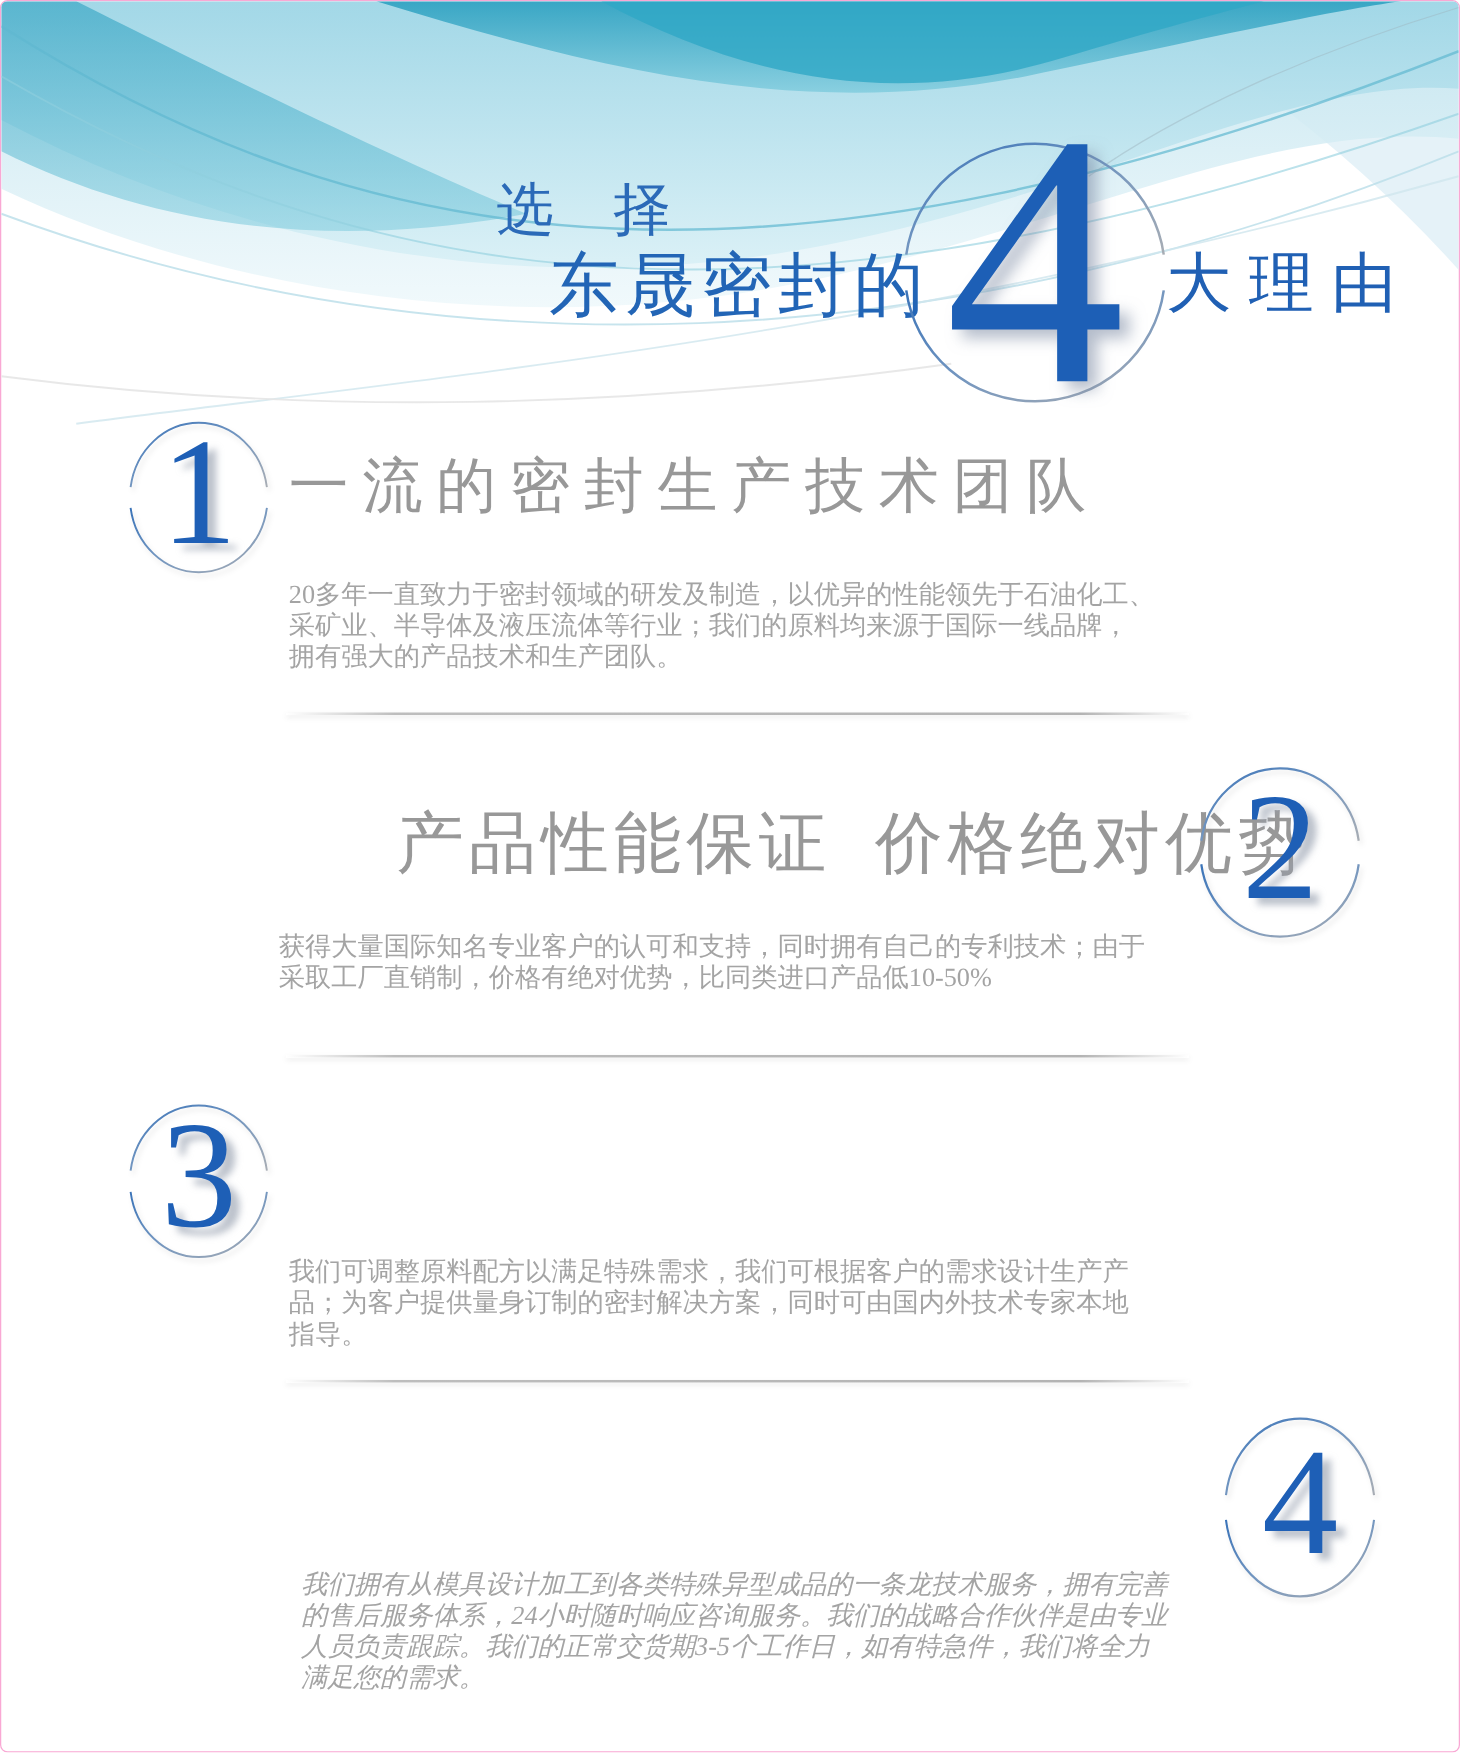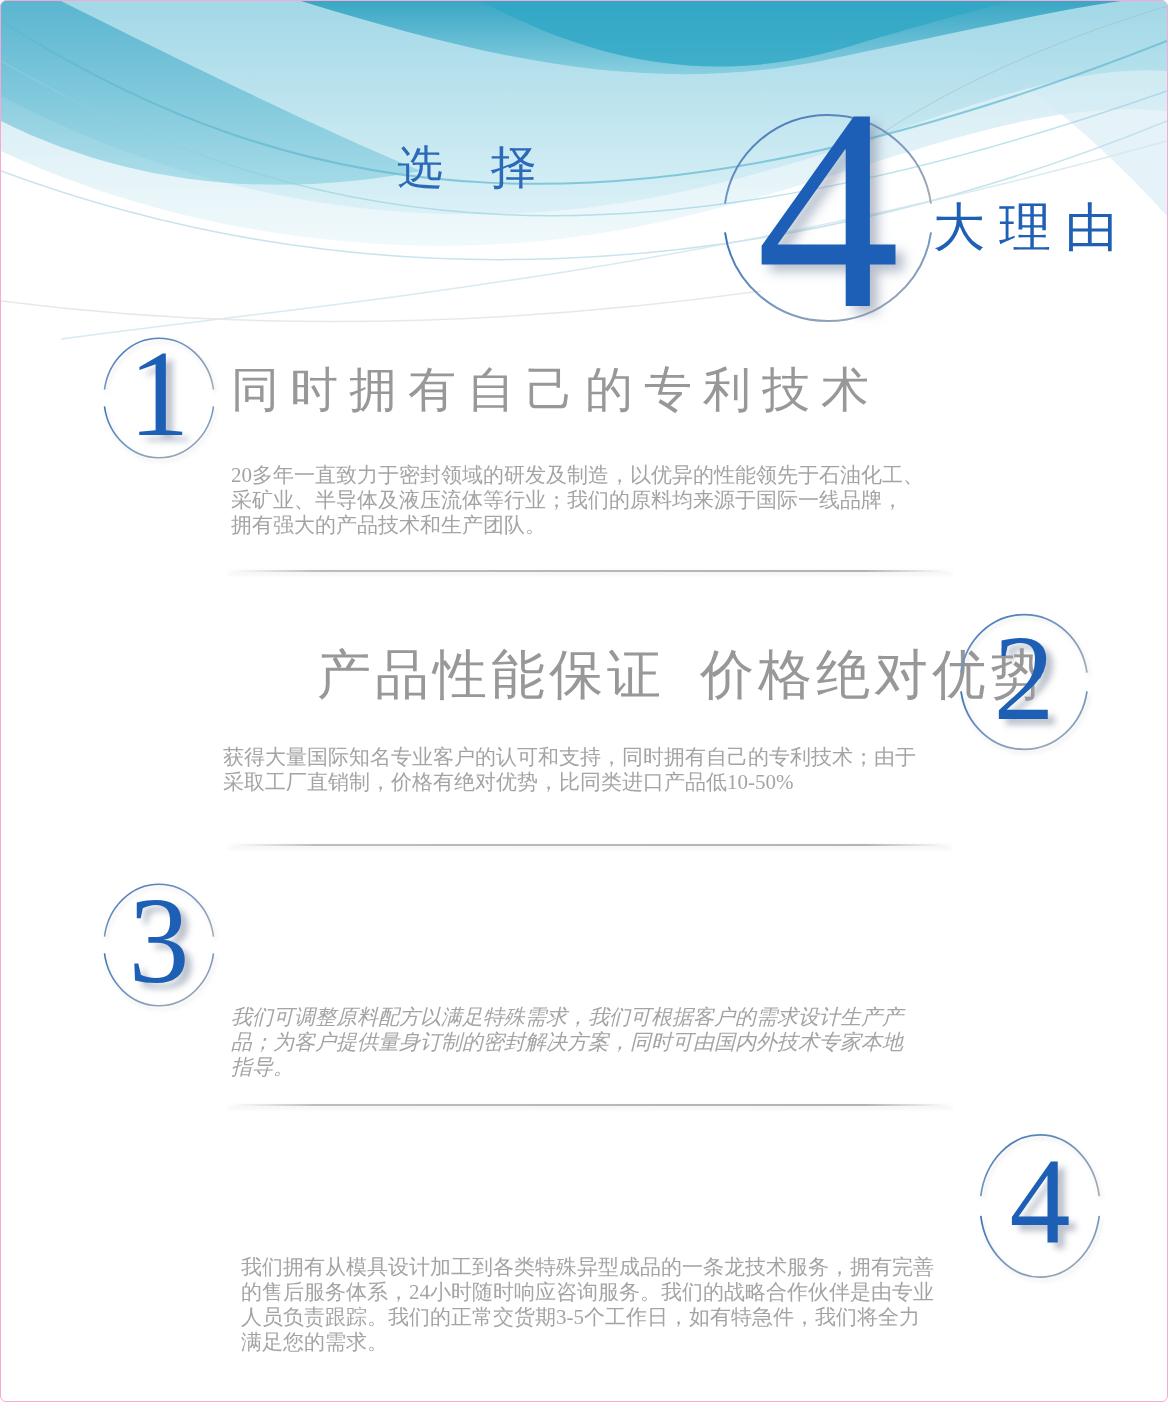--- a/index.html
+++ b/index.html
@@ -30,23 +30,23 @@
     font-size:122px;line-height:1;color:#1e5fb6;margin-top:-4px;
     text-shadow:7px 6px 6px rgba(150,160,175,0.65);}
   .heading{position:absolute;color:#989898;white-space:pre;line-height:1.2;}
   .body-text{position:absolute;color:#a4a4a4;font-size:21px;line-height:25px;
     white-space:pre-line;margin-top:33px;}
   .h1s{left:230px;top:360px;font-size:48px;letter-spacing:11px;}
   .b1s{left:230px;top:429px;width:760px;}
   .h2s{left:316px;top:642px;font-size:54px;letter-spacing:4px;}
   .b2s{left:222px;top:711px;width:770px;}
   .h3s{left:230px;top:899px;font-size:44px;letter-spacing:3px;}
-  .b3s{left:230px;top:971px;width:770px;font-style:italic;}
+  .b3s{left:230px;top:971px;width:770px;}
   .h4s{left:235px;top:1155px;font-size:43px;letter-spacing:2px;}
-  .b4s{left:240px;top:1221px;width:760px;}
+  .b4s{left:240px;top:1221px;width:760px;font-style:italic;}
   .badge1{left:100px;top:334px;width:116px;height:126px;}
   .badge2{left:956px;top:610px;width:134px;height:142px;}
   .badge3{left:100px;top:880px;width:116px;height:128px;}
   .badge4{left:976px;top:1130px;width:126px;height:150px;}
   
   .divider{position:absolute;left:228px;width:722px;height:2px;
     background:linear-gradient(90deg,rgba(185,185,185,0) 0%,#bdbdbd 12%,#b3b3b3 88%,rgba(185,185,185,0) 100%);
     box-shadow:0 2px 4px rgba(120,120,120,0.18);}
   .d1{top:569px;} .d2{top:843px;} .d3{top:1103px;}
 </style>
@@ -86,35 +86,36 @@
     <path d="M480,0 C600,65 720,85 850,45 C920,24 980,8 1010,0 Z" fill="#2fa7c5" opacity="0.8"></path>
     <path d="M0,20 C300,210 620,255 1166,40" stroke="#5fb8d0" fill="none" opacity="0.7" stroke-width="2"></path>
     <path d="M0,60 C320,245 640,275 1166,90" stroke="#8fcede" fill="none" opacity="0.6" stroke-width="1.5"></path>
     <path d="M0,170 C350,300 750,290 1166,120" stroke="#b9dde8" fill="none" opacity="0.8" stroke-width="1.5"></path>
     <path d="M60,338 C350,300 700,270 1166,140" stroke="#cfe6ee" fill="none" opacity="0.8" stroke-width="1.5"></path>
     <path d="M0,300 C250,332 500,326 760,290" stroke="#e6e6e6" fill="none" opacity="0.9" stroke-width="1.5"></path>
     <path d="M1166,5 C1050,40 940,90 870,140" stroke="#9fb8c2" fill="none" opacity="0.5" stroke-width="1"></path>
   </svg>
 
   <div class="t-select">选 择</div>
+  <div class="t-brand">东晟密封的</div>
   <svg class="big-circle" viewBox="0 0 222 222" preserveAspectRatio="none">
     <path d="M 8 96.7 A 104 103 0 0 1 214 96.7" fill="none" stroke="url(#circGrad)" stroke-width="2"></path>
     <path d="M 214 125.3 A 104 103 0 0 1 8 125.3" fill="none" stroke="url(#circGrad)" stroke-width="2"></path>
   </svg>
   <div class="t-num4">4</div>
   <div class="t-suffix">大理由</div>
 
   <div class="badge badge1">
     <svg viewBox="0 0 120 130" preserveAspectRatio="none">
       <path d="M 3.6 56.4 A 57 62 0 0 1 116.4 56.4" fill="none" stroke="url(#circGrad)" stroke-width="1.6"></path>
       <path d="M 116.4 73.6 A 57 62 0 0 1 3.6 73.6" fill="none" stroke="url(#circGrad)" stroke-width="1.6"></path>
     </svg>
     <div class="num">1</div>
   </div>
-  <div class="heading h1s">同时拥有自己的专利技术</div>
+  <div class="heading h1s">一流的密封生产技术团队</div>
   <div class="body-text b1s">20多年一直致力于密封领域的研发及制造，以优异的性能领先于石油化工、
 采矿业、半导体及液压流体等行业；我们的原料均来源于国际一线品牌，
 拥有强大的产品技术和生产团队。</div>
 
   <div class="divider d1"></div>
 
   <div class="heading h2s">产品性能保证  价格绝对优势</div>
   <div class="badge badge2">
     <svg viewBox="0 0 120 130" preserveAspectRatio="none">
       <path d="M 3.6 56.4 A 57 62 0 0 1 116.4 56.4" fill="none" stroke="url(#circGrad)" stroke-width="1.6"></path>

